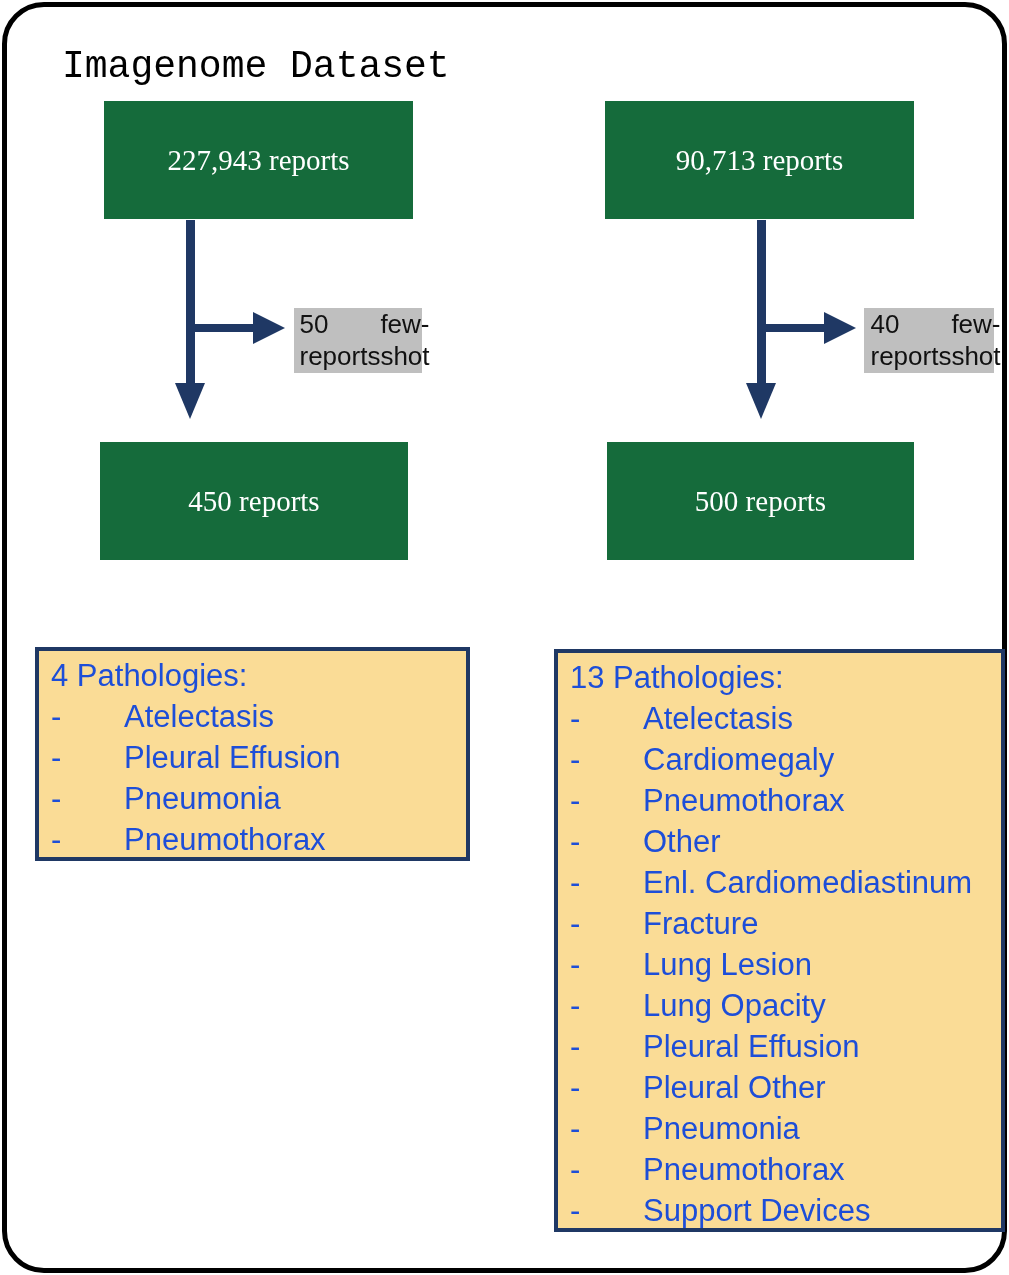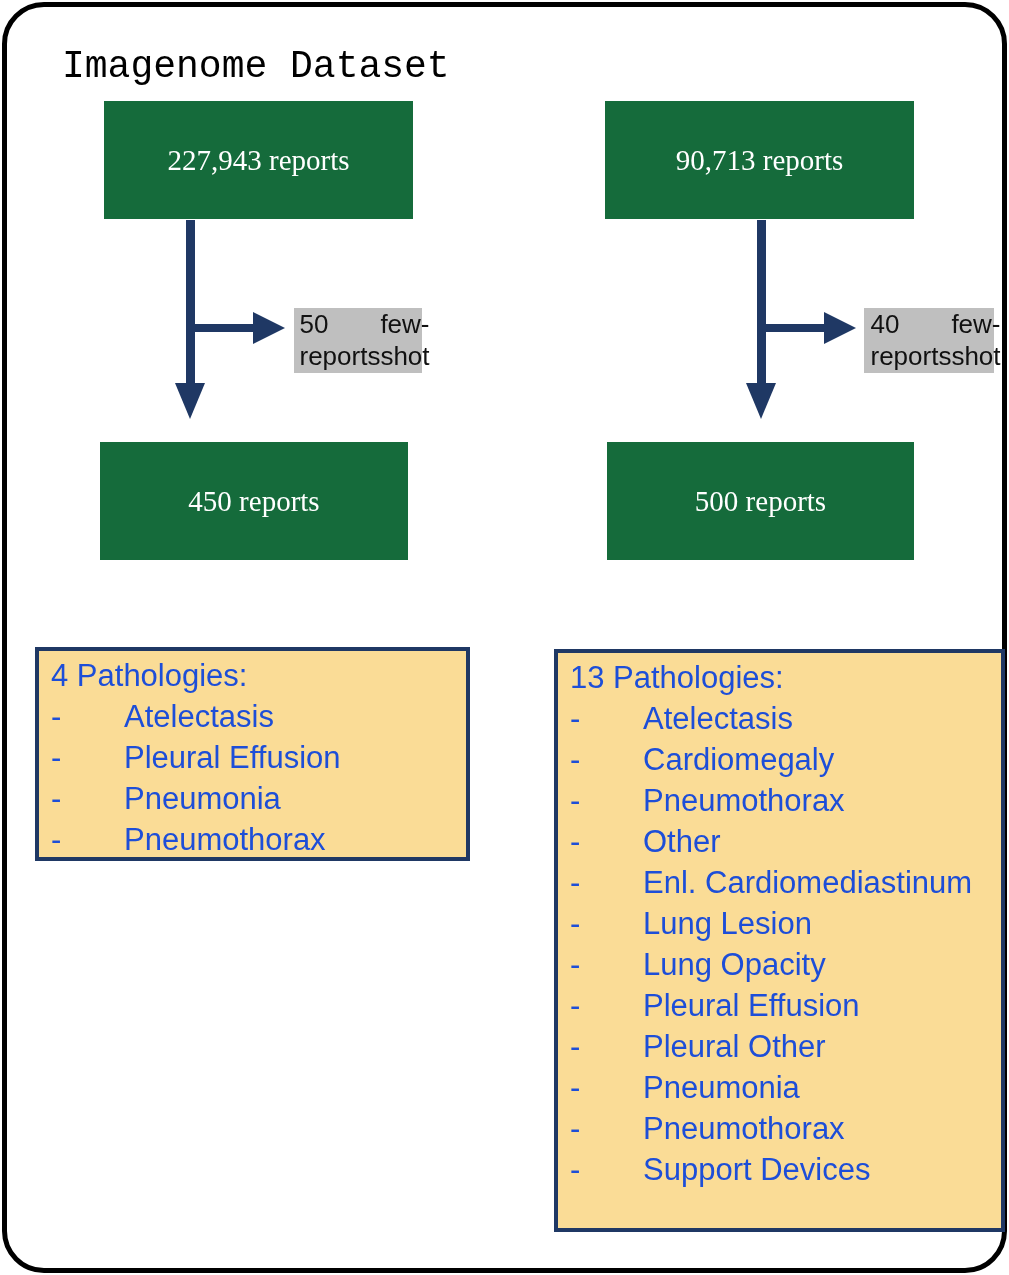--- a/index.html
+++ b/index.html
@@ -138,20 +138,21 @@
   </div>
 
   <div class="abs pathology-box" id="yellow-r">
     <div>13 Pathologies:</div>
     <ul>
       <li class="pitem"><span class="dash">-</span><span>Atelectasis</span></li>
       <li class="pitem"><span class="dash">-</span><span>Cardiomegaly</span></li>
       <li class="pitem"><span class="dash">-</span><span>Pneumothorax</span></li>
       <li class="pitem"><span class="dash">-</span><span>Other</span></li>
       <li class="pitem"><span class="dash">-</span><span>Enl. Cardiomediastinum</span></li>
+      <li class="pitem"><span class="dash">-</span><span>Fracture</span></li>
       <li class="pitem"><span class="dash">-</span><span>Lung Lesion</span></li>
       <li class="pitem"><span class="dash">-</span><span>Lung Opacity</span></li>
       <li class="pitem"><span class="dash">-</span><span>Pleural Effusion</span></li>
       <li class="pitem"><span class="dash">-</span><span>Pleural Other</span></li>
       <li class="pitem"><span class="dash">-</span><span>Pneumonia</span></li>
       <li class="pitem"><span class="dash">-</span><span>Pneumothorax</span></li>
       <li class="pitem"><span class="dash">-</span><span>Support Devices</span></li>
     </ul>
   </div>
 

